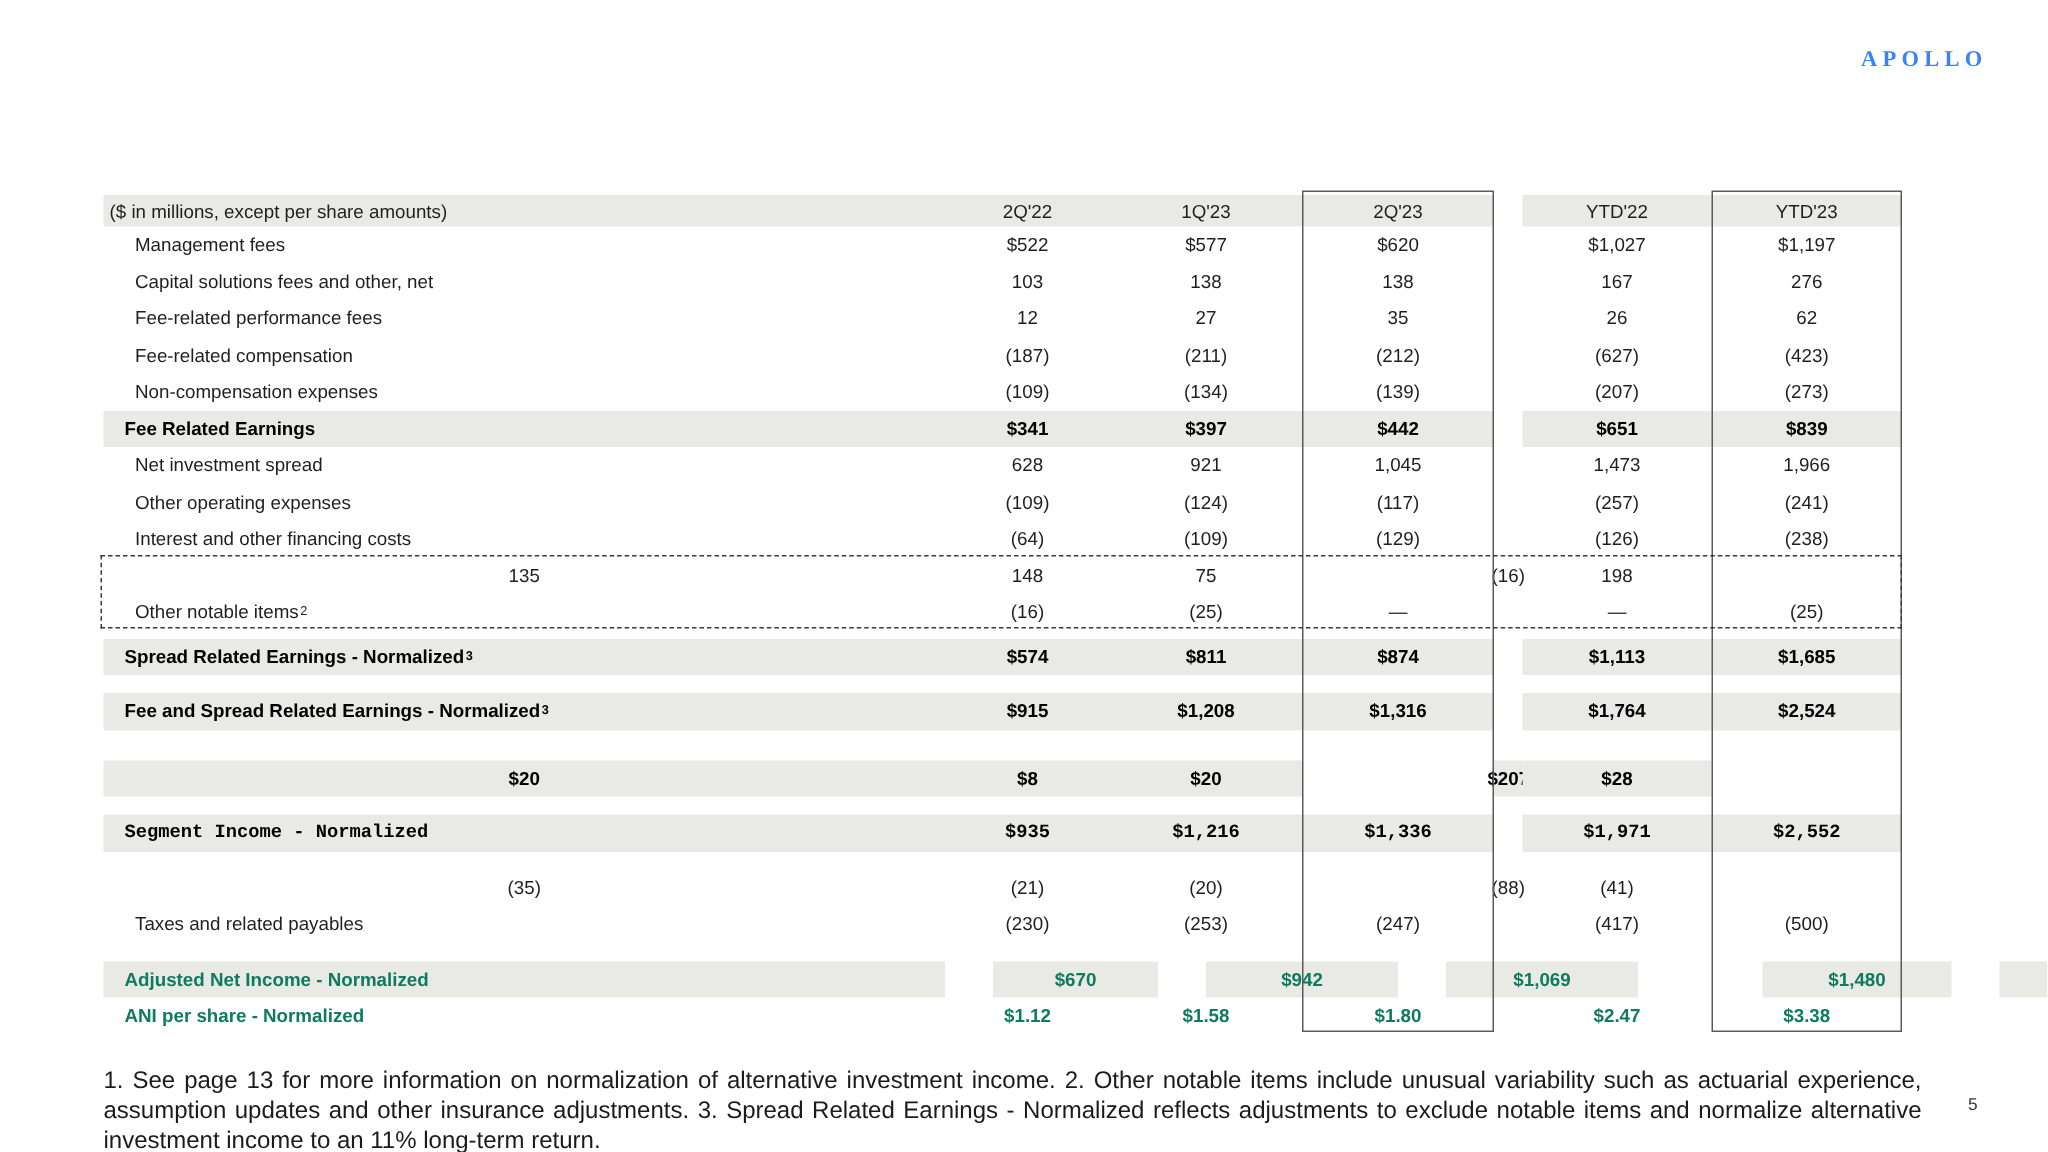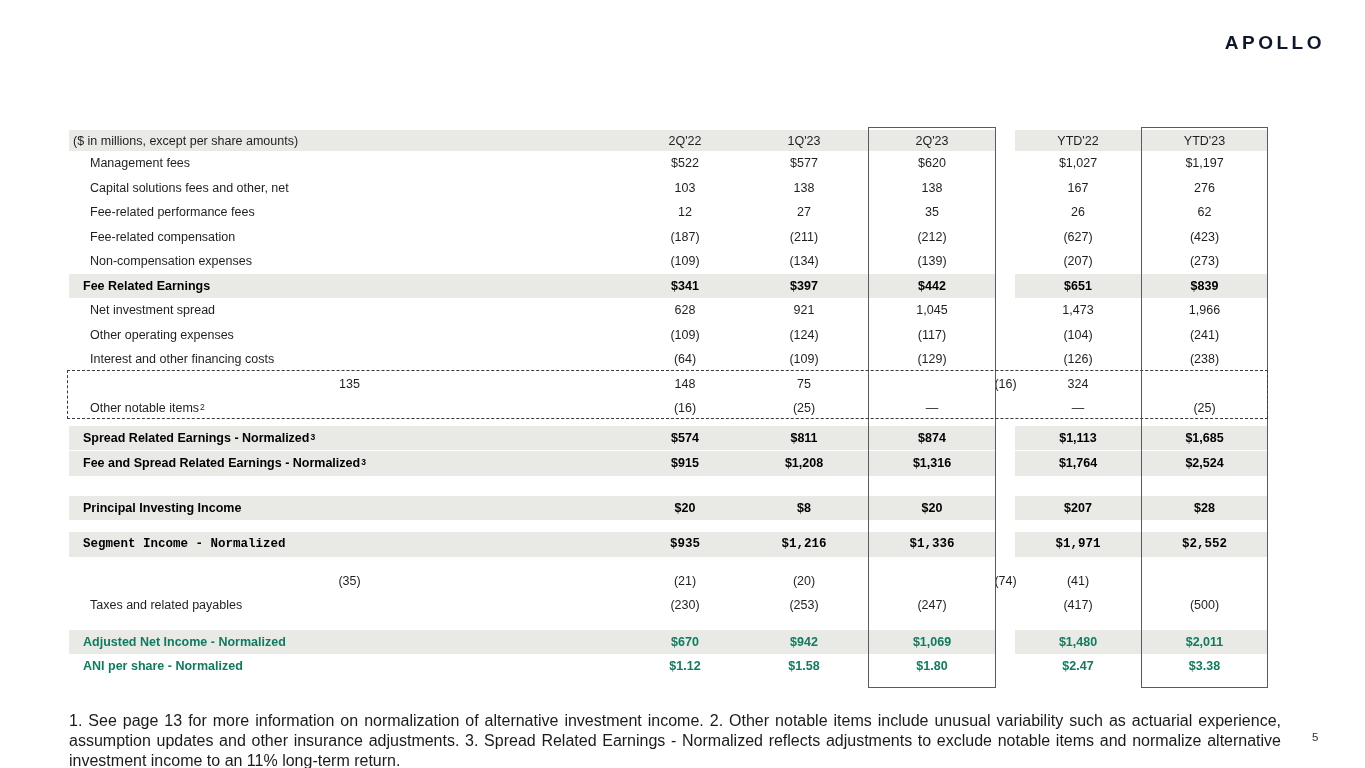--- a/index.html
+++ b/index.html
@@ -3,22 +3,22 @@
 <meta charset="utf-8">
 <style>
   html,body { margin:0; padding:0; background:#ffffff; }
   .slide {
     position:relative; width:1365px; height:768px; background:#ffffff;
     font-family:"Liberation Sans", sans-serif; overflow:hidden;
     --green:#0f7b5f; --band:#e9e9e6;
   }
   .logo {
     position:absolute; top:32px; right:40px;
-    font-family:Liberation Sans, sans-serif; font-size:19px; font-weight:600;
-    letter-spacing:3.5px; color:#0f172a;
+    font-family:Liberation Serif, serif; font-size:15px; font-weight:600;
+    letter-spacing:3.5px; color:#3b82f6;
   }
   .title {
     position:absolute; left:68px; top:50px; margin:0;
     font-family:"Liberation Serif", serif; font-weight:400;
     font-size:34px; color:#1c1c1c; white-space:nowrap;
   }
   .table-wrap { position:absolute; left:69px; top:127px; width:1199px; height:561px; }
   #table-rows { position:absolute; left:0; top:0; width:1199px; }
   .row {
     display:grid;
@@ -151,41 +151,41 @@
           <div class="cell">1,966</div>
         </div>
         <div class="row item">
           <div class="cell label">
             <span>Other operating expenses</span>
           </div>
           <div class="cell">(109)</div>
           <div class="cell">(124)</div>
           <div class="cell">(117)</div>
           <div class="cell gap"></div>
-          <div class="cell">(104)</div>
+          <div class="cell">(257)</div>
           <div class="cell">(241)</div>
         </div>
         <div class="row item">
           <div class="cell label">
             <span>Interest and other financing costs</span>
           </div>
           <div class="cell">(64)</div>
           <div class="cell">(109)</div>
           <div class="cell">(129)</div>
           <div class="cell gap"></div>
           <div class="cell">(126)</div>
           <div class="cell">(238)</div>
         </div>
         <div class="row item">
           <div class="cell">135</div>
           <div class="cell">148</div>
           <div class="cell">75</div>
           <div class="cell gap"></div>
           <div class="cell">(16)</div>
-          <div class="cell">324</div>
+          <div class="cell">198</div>
         </div>
         <div class="row item">
           <div class="cell label">
             <span>Other notable items</span>
             <sup>2</sup>
           </div>
           <div class="cell">(16)</div>
           <div class="cell">(25)</div>
           <div class="cell">—</div>
           <div class="cell gap"></div>
@@ -197,36 +197,33 @@
             <span>Spread Related Earnings - Normalized</span>
             <sup>3</sup>
           </div>
           <div class="cell">$574</div>
           <div class="cell">$811</div>
           <div class="cell">$874</div>
           <div class="cell gap"></div>
           <div class="cell">$1,113</div>
           <div class="cell">$1,685</div>
         </div>
-        <div class="row total" style="margin-top: 1px;">
+        <div class="row total" style="margin-top: 12px;">
           <div class="cell label">
             <span>Fee and Spread Related Earnings - Normalized</span>
             <sup>3</sup>
           </div>
           <div class="cell">$915</div>
           <div class="cell">$1,208</div>
           <div class="cell">$1,316</div>
           <div class="cell gap"></div>
           <div class="cell">$1,764</div>
           <div class="cell">$2,524</div>
         </div>
         <div class="row total" style="margin-top: 20px;">
-          <div class="cell label">
-            <span>Principal Investing Income</span>
-          </div>
           <div class="cell">$20</div>
           <div class="cell">$8</div>
           <div class="cell">$20</div>
           <div class="cell gap"></div>
           <div class="cell">$207</div>
           <div class="cell">$28</div>
         </div>
         <div class="row total" style="margin-top: 12px; font-family: Liberation Mono, monospace;">
           <div class="cell label">
             <span>Segment Income - Normalized</span>
@@ -236,35 +233,35 @@
           <div class="cell">$1,336</div>
           <div class="cell gap"></div>
           <div class="cell">$1,971</div>
           <div class="cell">$2,552</div>
         </div>
         <div class="row item" style="margin-top: 12px;">
           <div class="cell">(35)</div>
           <div class="cell">(21)</div>
           <div class="cell">(20)</div>
           <div class="cell gap"></div>
-          <div class="cell">(74)</div>
+          <div class="cell">(88)</div>
           <div class="cell">(41)</div>
         </div>
         <div class="row item">
           <div class="cell label">
             <span>Taxes and related payables</span>
           </div>
           <div class="cell">(230)</div>
           <div class="cell">(253)</div>
           <div class="cell">(247)</div>
           <div class="cell gap"></div>
           <div class="cell">(417)</div>
           <div class="cell">(500)</div>
         </div>
-        <div class="row total_green" style="margin-top: 12px;">
+        <div class="row total_green" style="margin-top: 12px; gap: 32px;">
           <div class="cell label">
             <span>Adjusted Net Income - Normalized</span>
           </div>
           <div class="cell">$670</div>
           <div class="cell">$942</div>
           <div class="cell">$1,069</div>
           <div class="cell gap"></div>
           <div class="cell">$1,480</div>
           <div class="cell">$2,011</div>
         </div>

